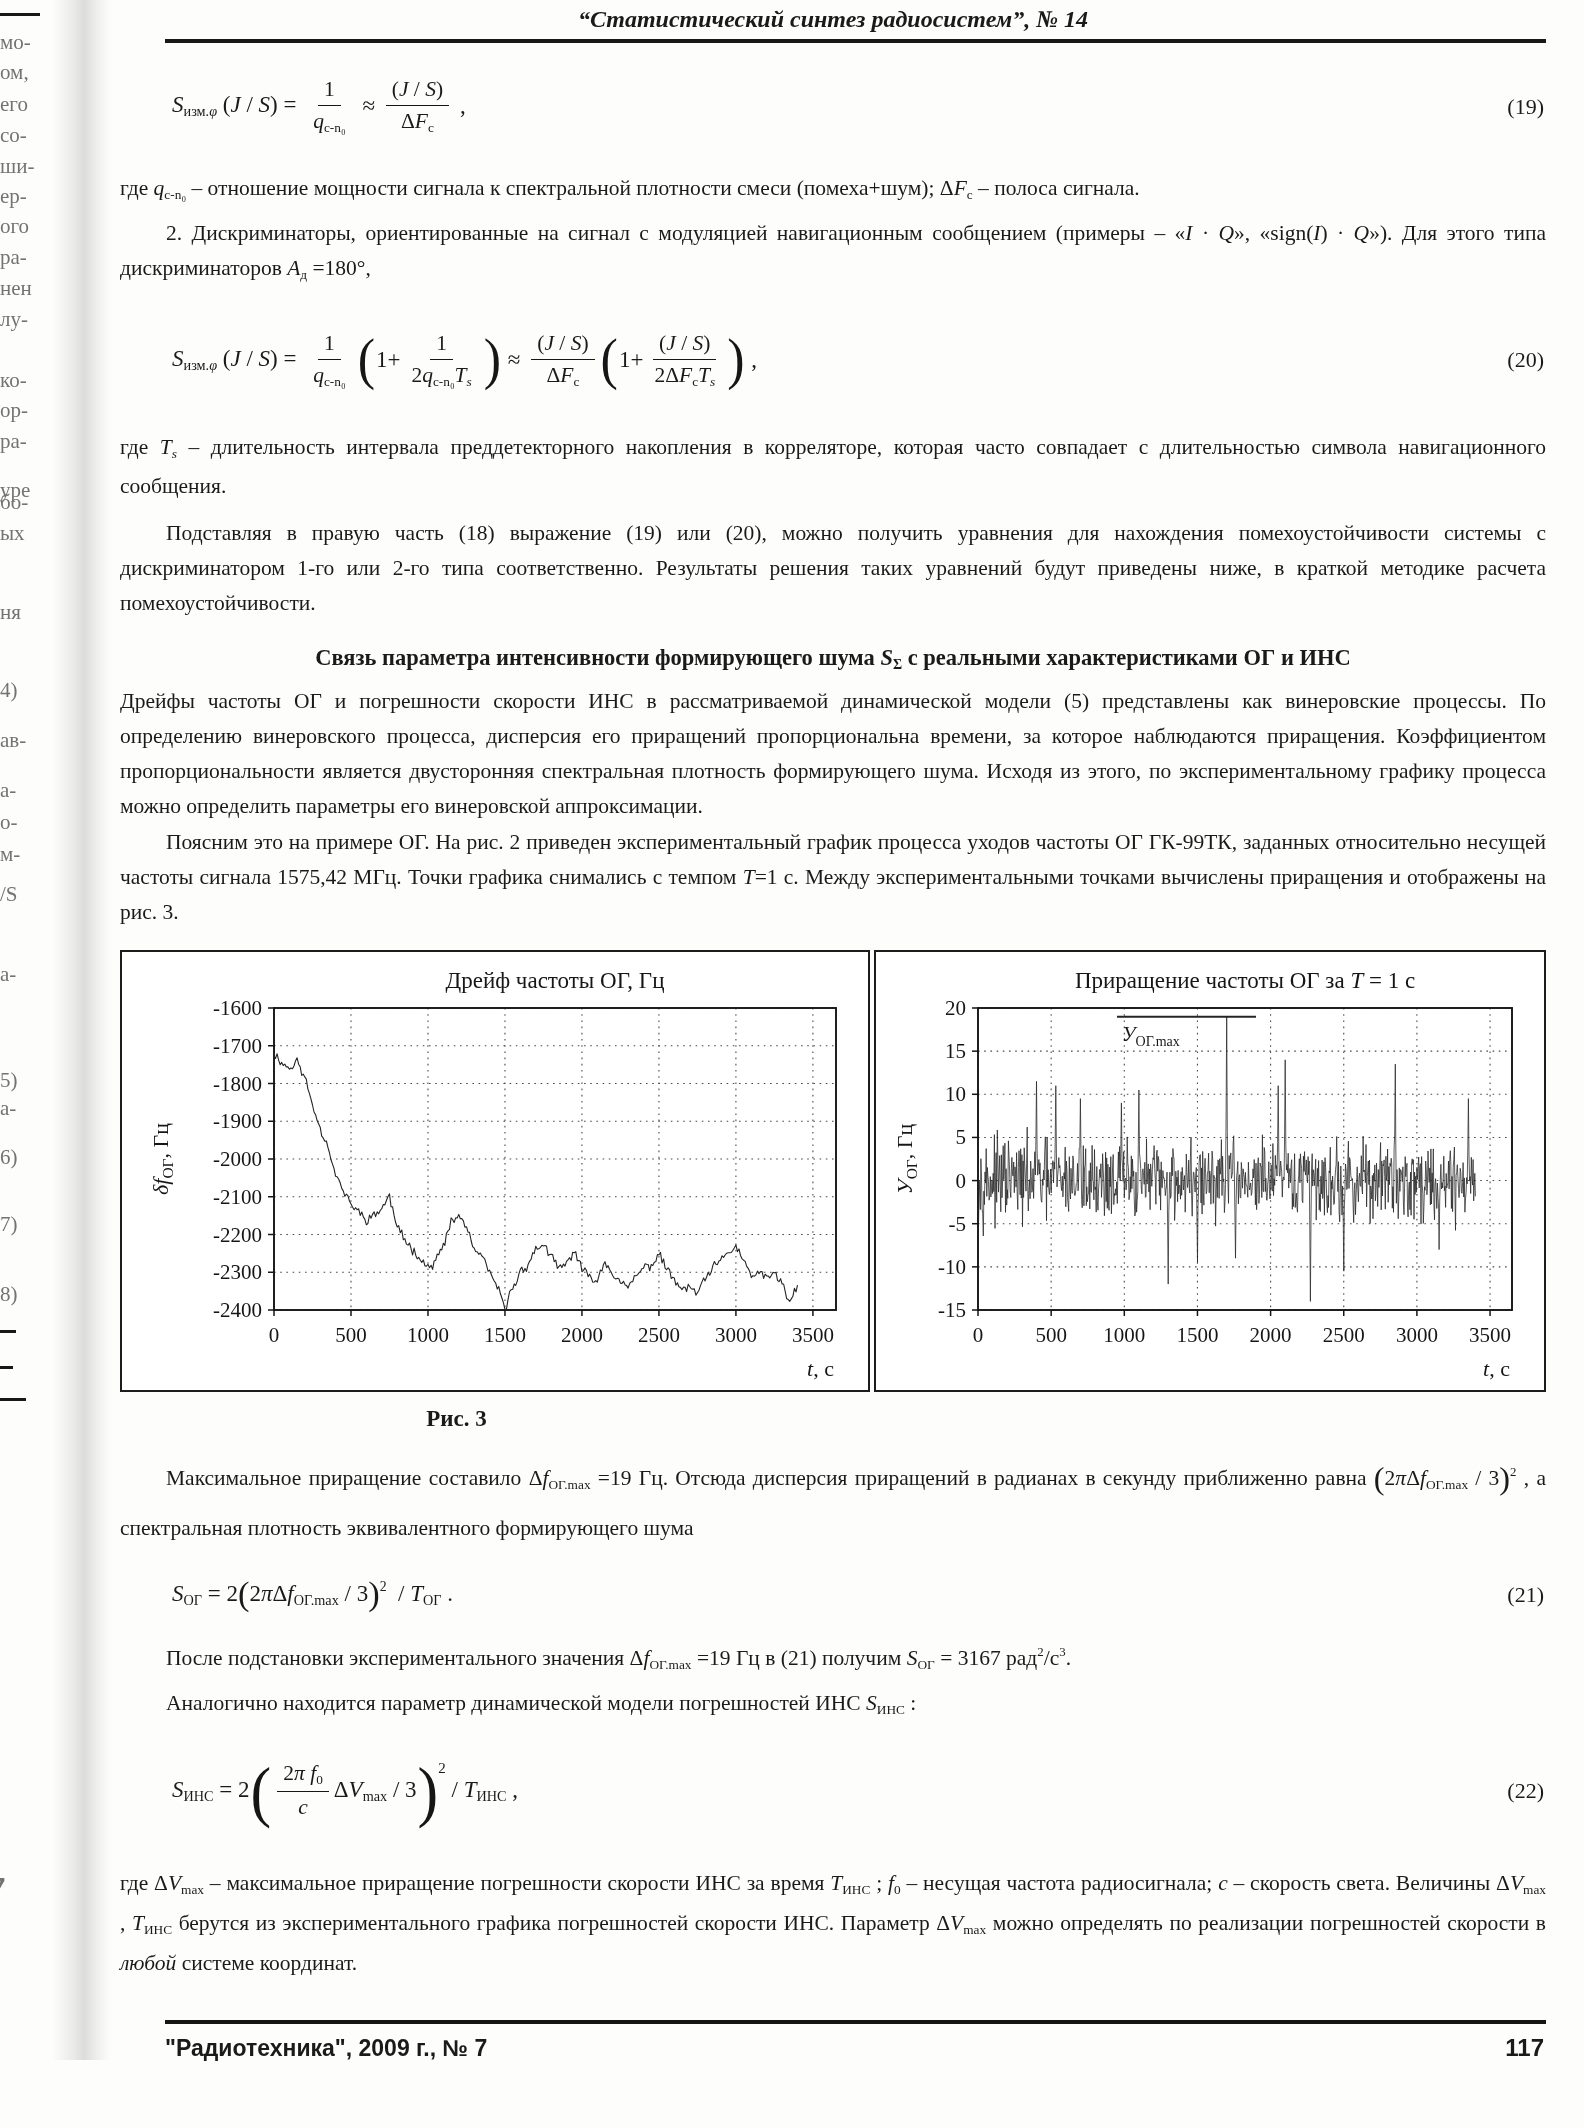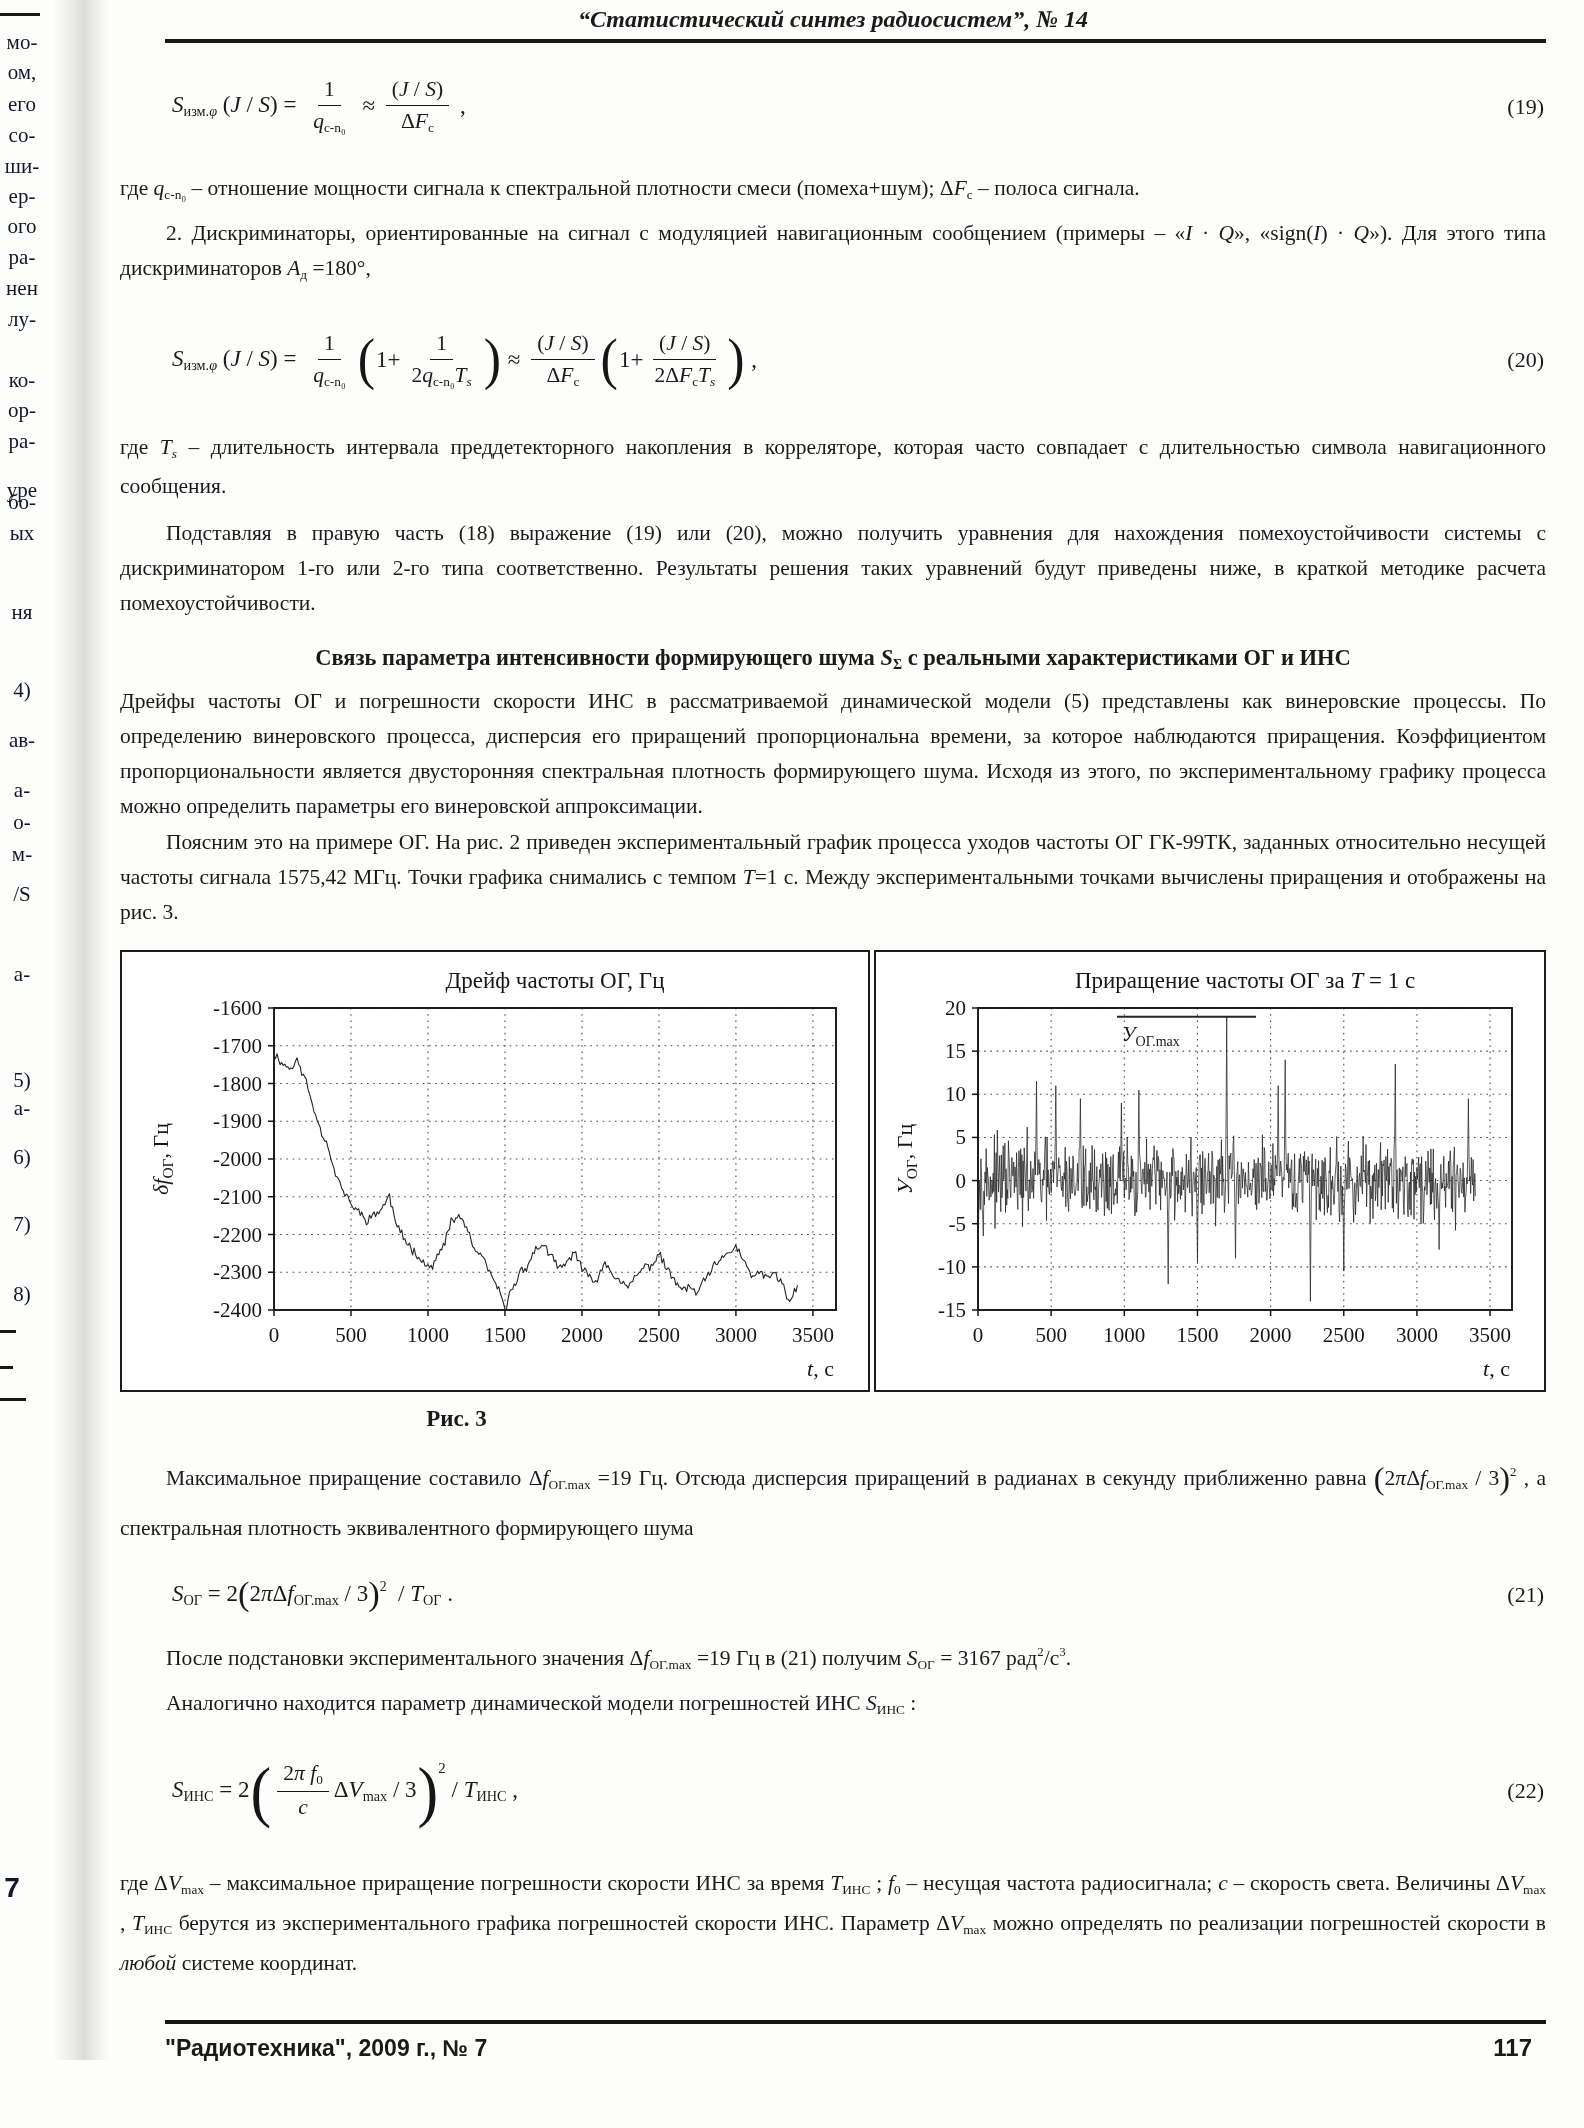--- a/index.html
+++ b/index.html
@@ -3,21 +3,21 @@
 <meta charset="utf-8">
 <style>
   html,body{margin:0;padding:0;background:#e8e8e8;}
   .page{position:relative;width:1584px;height:2128px;background:#fdfdfc;overflow:hidden;
         font-family:"Liberation Serif","DejaVu Serif",serif;color:#1a1a1a;}
   
   .gutter{position:absolute;left:52px;top:0;width:58px;height:2060px;pointer-events:none;
           background:linear-gradient(to right,rgba(0,0,0,0) 0%,rgba(0,0,0,0.07) 35%,rgba(0,0,0,0.13) 55%,rgba(0,0,0,0.05) 80%,rgba(0,0,0,0) 100%);}
   
   .mfrags{position:absolute;left:0;top:0;width:48px;height:100%;}
-  .mfrag{position:absolute;left:0;width:44px;text-align:center;font-size:21px;color:#0f172a;white-space:nowrap;}
+  .mfrag{position:absolute;left:0;width:44px;text-align:left;font-size:21px;color:#737373;white-space:nowrap;}
   .mfrag.big{font-family:"Liberation Sans",sans-serif;font-weight:bold;font-size:28px;left:-10px;}
   .mdash{position:absolute;left:0;height:3px;background:#181818;}
   
   .content{position:absolute;left:120px;top:0;width:1426px;}
   .head-title{margin-top:6px;text-align:center;font-size:24px;font-weight:bold;font-style:italic;}
   .rule{height:3.5px;background:#181818;margin-left:45px;margin-right:0;margin-top:6px;}
   .para{font-size:21.5px;line-height:1.64;text-align:justify;margin:0;}
   .ind{text-indent:46px;}
   .mt6{margin-top:10px}.mt10{margin-top:10px}.mt14{margin-top:14px}.mt18{margin-top:18px}
   .mt22{margin-top:22px}
@@ -48,21 +48,21 @@
   .figbox svg{display:block;}
   .capsrow{display:flex;justify-content:space-between;margin-top:14px;}
   .cap{text-align:center;font-size:23px;font-weight:bold;}
   .cap.c2{width:751px;}
   .cap.c3{width:673px;}
   
   .footrule{height:4px;background:#151515;margin-left:45px;margin-top:36px;}
   .footline{display:flex;justify-content:space-between;align-items:baseline;margin-top:10px;
             font-family:"Liberation Sans",sans-serif;font-weight:bold;}
   .journal{font-size:23px;margin-left:45px;}
-  .pageno{font-size:24px;margin-right:14px;}
+  .pageno{font-size:24px;margin-right:2px;}
 </style>
 </head>
 <body>
 
 <div class="page">
   <div class="gutter"></div>
   <div class="mfrags">
       <div class="mdash" style="width: 40px; top: 13px;"></div>
       <span class="mfrag" style="top: 30px;">мо-</span>
       <span class="mfrag" style="top: 60px;">ом,</span>

